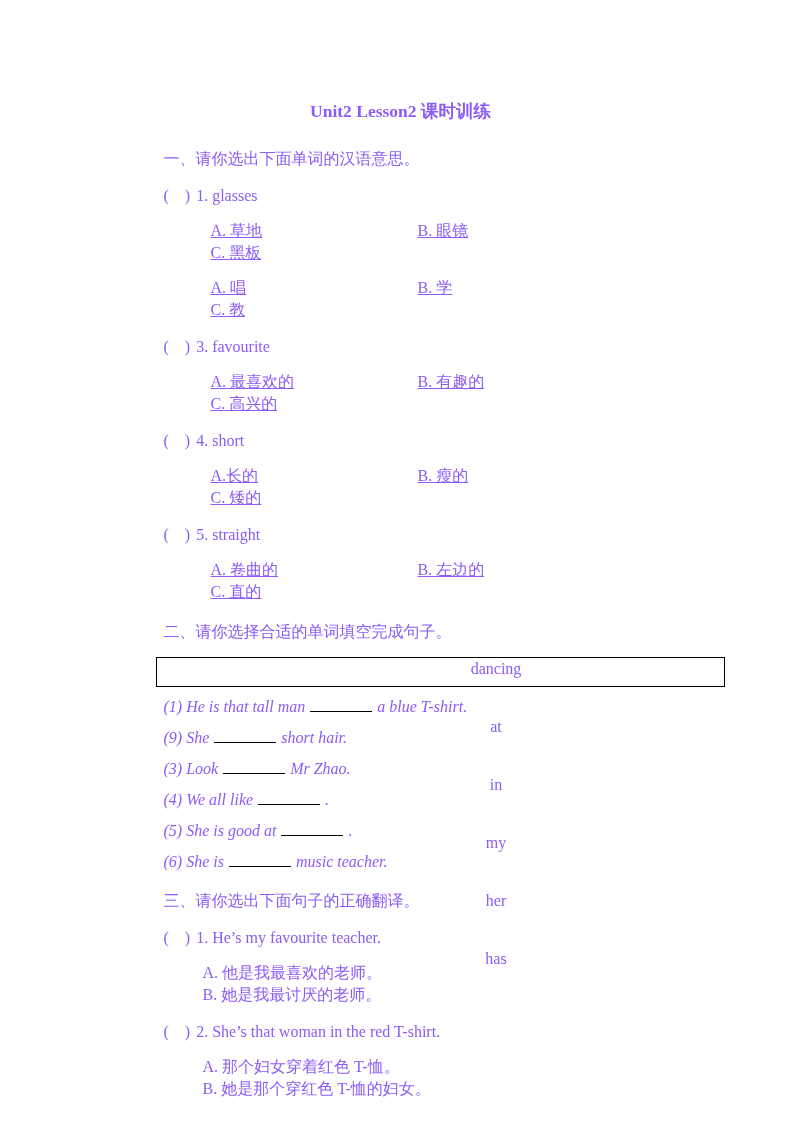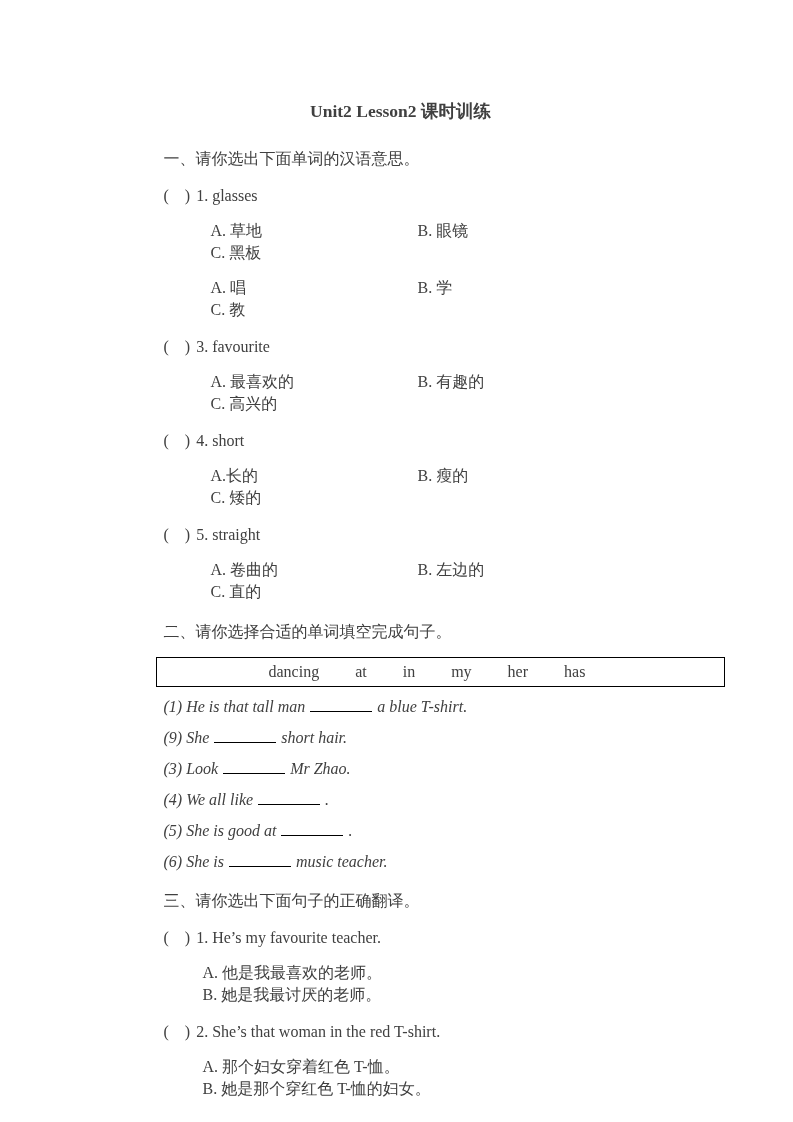--- a/index.html
+++ b/index.html
@@ -2,21 +2,21 @@
 <html><head>
 <meta charset="utf-8">
 <style>
   html,body { margin:0; padding:0; background:#ffffff; }
   .page {
     position: relative;
     width: 702px;
     height: 1122px;
     margin: 0 auto;
     background: #ffffff;
-    color: #404040;
+    color: #8b5cf6;
     font-family: "Liberation Serif", "DejaVu Serif", serif;
     font-size: 16px;
     line-height: 22px;
     box-sizing: border-box;
     padding: 100px 110px 0 118px;
     overflow: hidden;
   }
   .title {
     margin: 0;
     text-align: center;
@@ -26,39 +26,40 @@
   }
   .sec-heading { margin-top: 26px; }
   .sec-heading.s2 { margin-top: 18px; }
   .sec-heading.s3 { margin-top: 17px; }
 
   .q-line { margin-top: 15px; }
   .q-line.first { }
   .paren { white-space: pre; margin-right: 6px; }
 
   .opt-row { margin-top: 13px; padding-left: 47px; }
-  .opt-row .opt { display: inline-block; }
+  .opt-row .opt { display: inline-block; text-decoration: underline; }
   .opt-row .opt-a { width: 207px; }
   .opt-row .opt-b { width: 201px; }
 
   .opt-row2 { margin-top: 13px; padding-left: 39px; }
   .opt-row2 .opt { display: inline-block; }
   .opt-row2 .opt-a { width: 293px; }
 
   .word-bank {
     margin-top: 14px;
     margin-left: -8px;
     width: 569px;
     height: 30px;
     border: 1px solid #000000;
     box-sizing: border-box;
     display: flex;
     align-items: center;
     padding-left: 112px;
     gap: 36px;
+    flex-direction: column;
   }
   .sentence { margin-top: 9px; font-style: italic; }
   .blank {
     display: inline-block;
     width: 62px;
     height: 14px;
     border-bottom: 1px solid #000000;
     margin: 0 5px;
   }
 </style>

